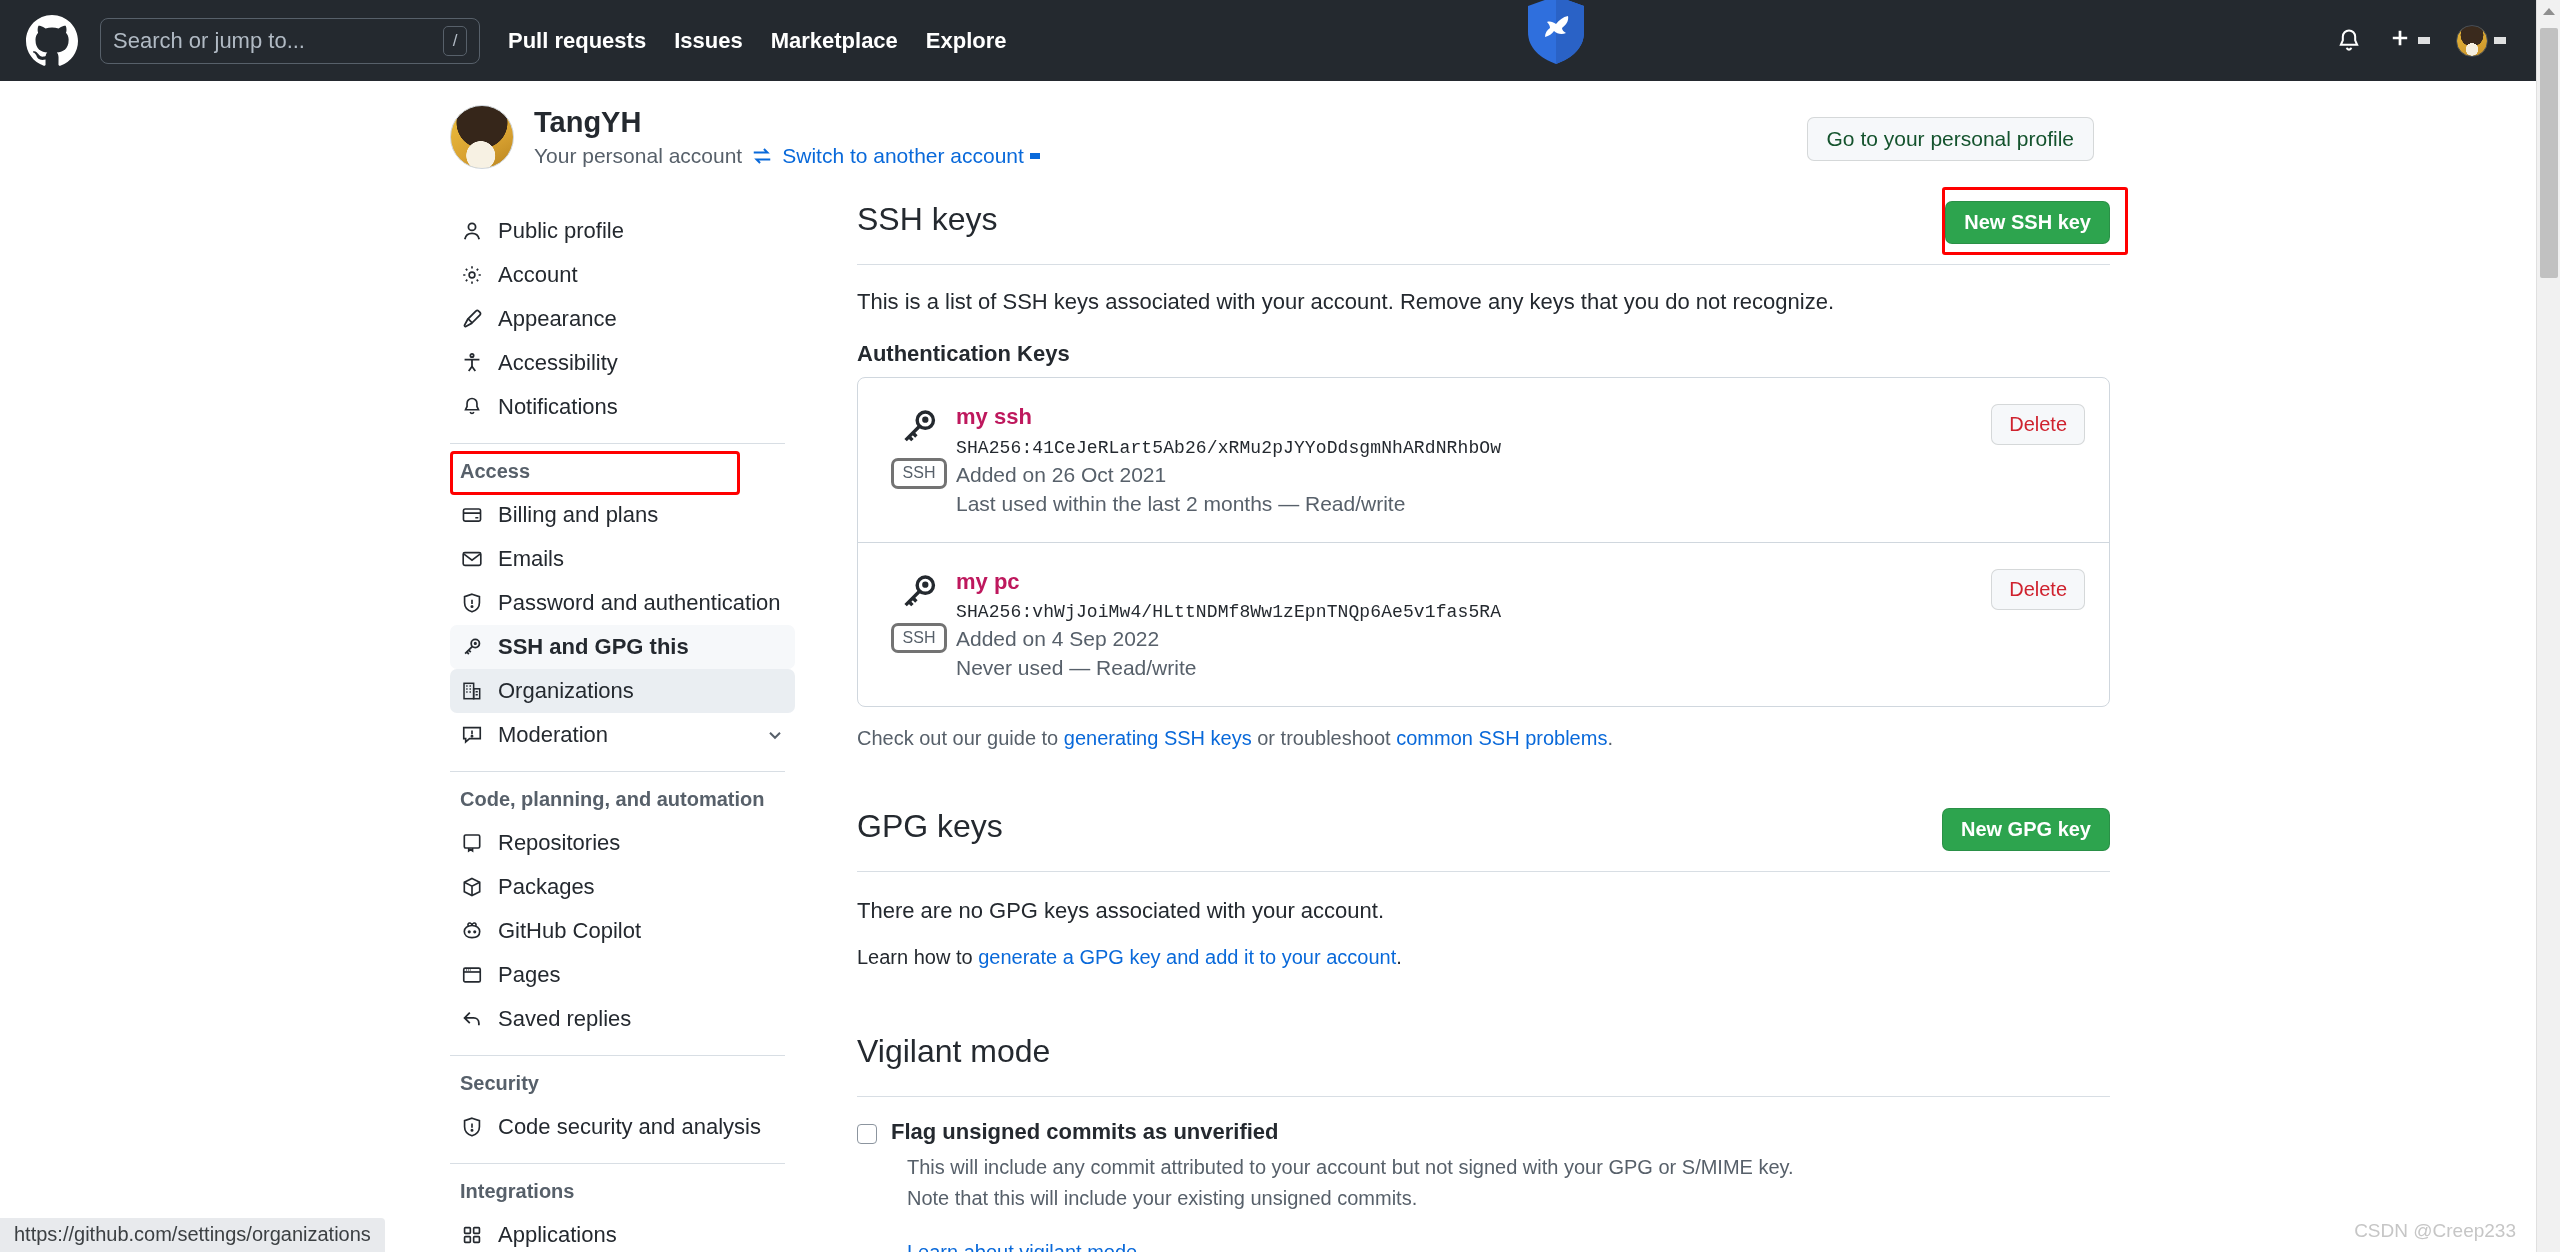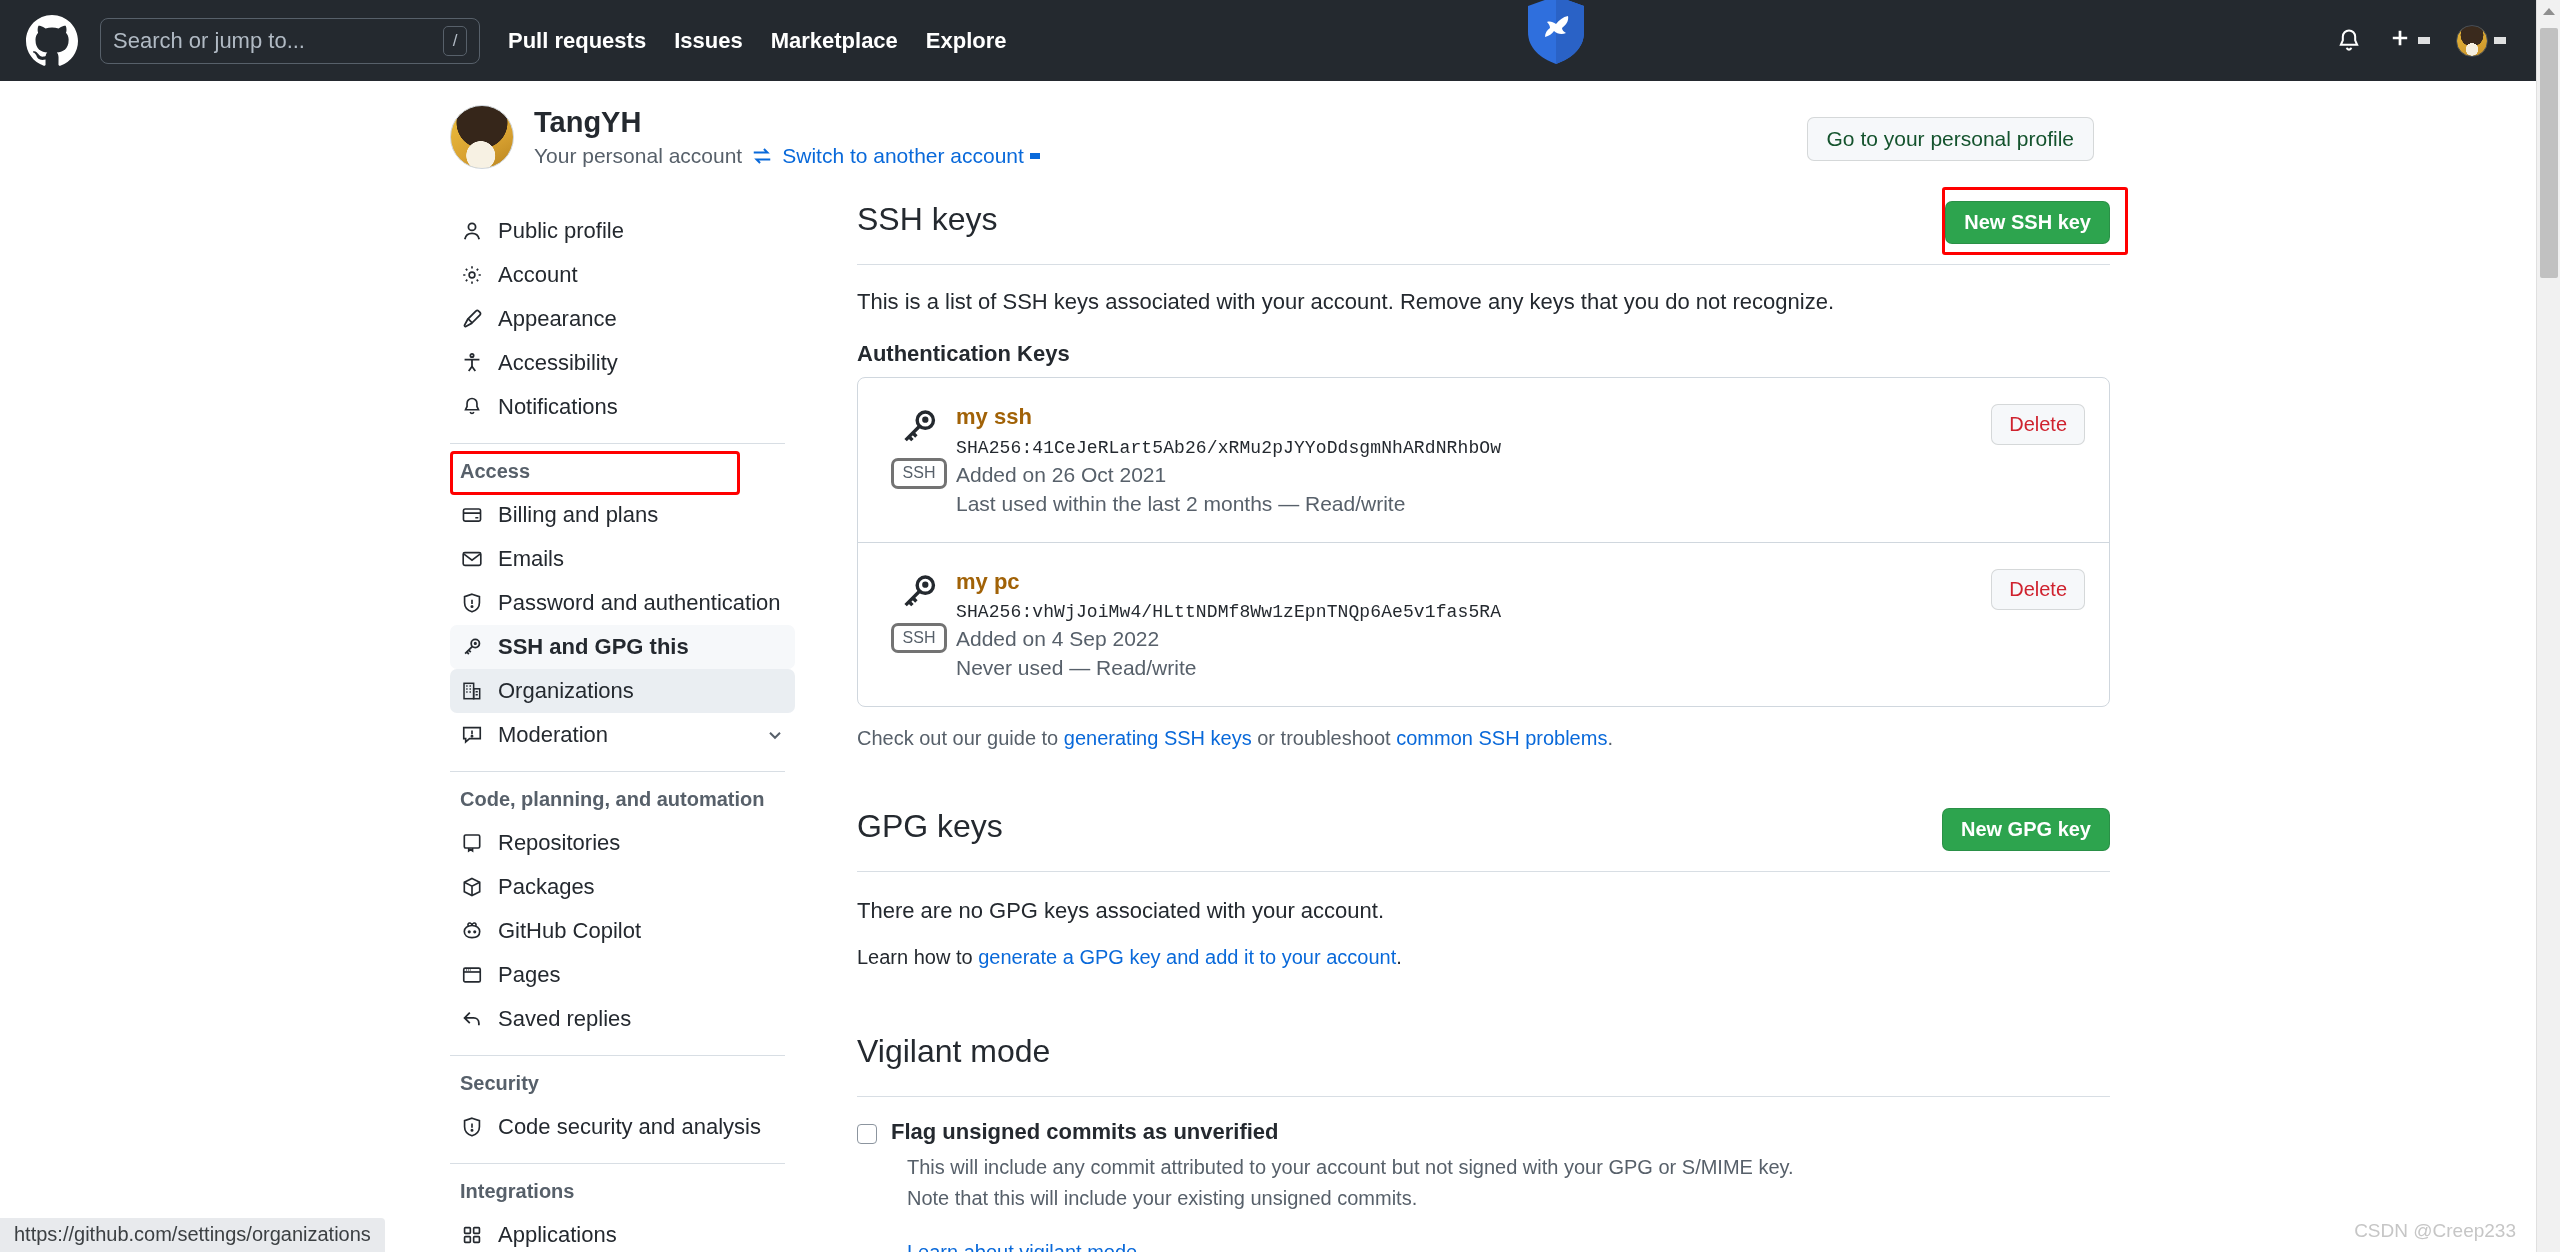--- a/index.html
+++ b/index.html
@@ -204,21 +204,21 @@
   }
   .key-badge {
     border: 3px solid #737373;
     border-radius: 7px;
     font-size: 16px;
     color: #57606a;
     padding: 2px 9px;
     line-height: 1.3;
   }
   .key-main { flex: 1 1 auto; }
-  .key-title { font-size: 22px; font-weight: 600; color: #a16207; line-height: 1.35; }
+  .key-title { font-size: 22px; font-weight: 600; color: #be185d; line-height: 1.35; }
   .key-fp {
     font-family: "Liberation Mono", monospace;
     font-size: 18px;
     color: #24292f;
     margin-top: 6px;
     letter-spacing: .1px;
   }
   .key-meta { font-size: 21px; color: #57606a; margin-top: 5px; }
   .btn-delete {
     background: #f6f8fa;

